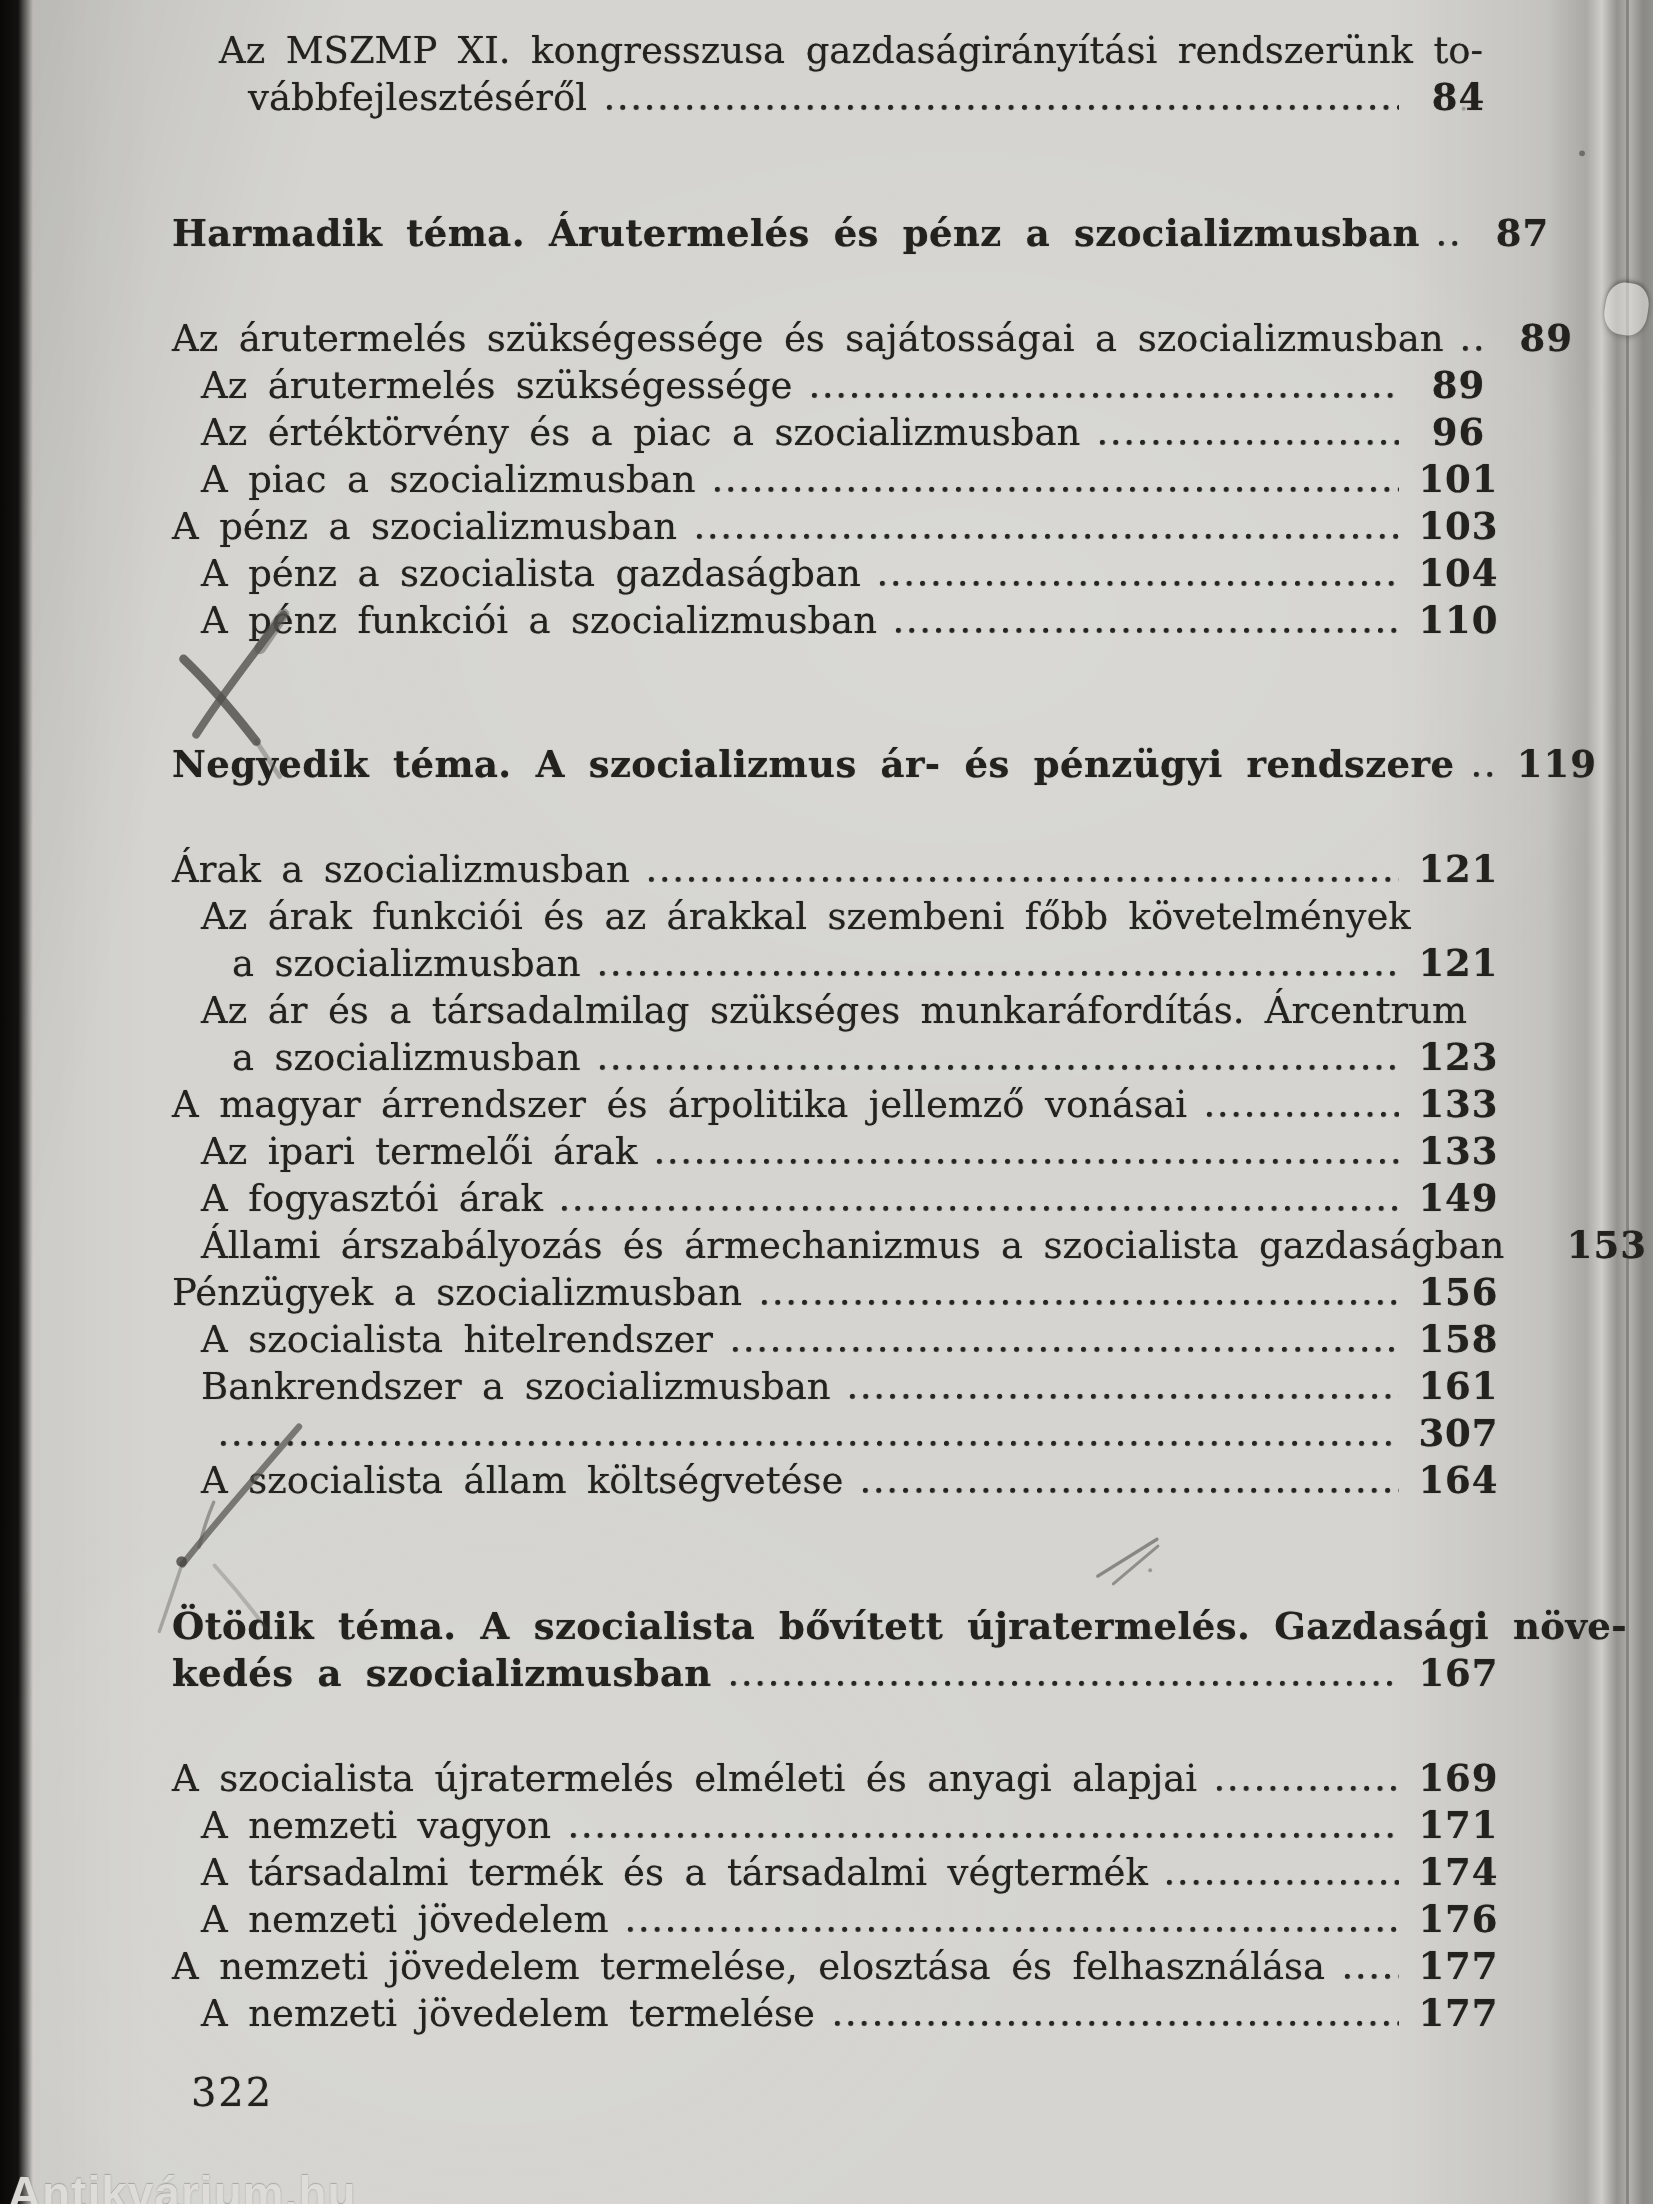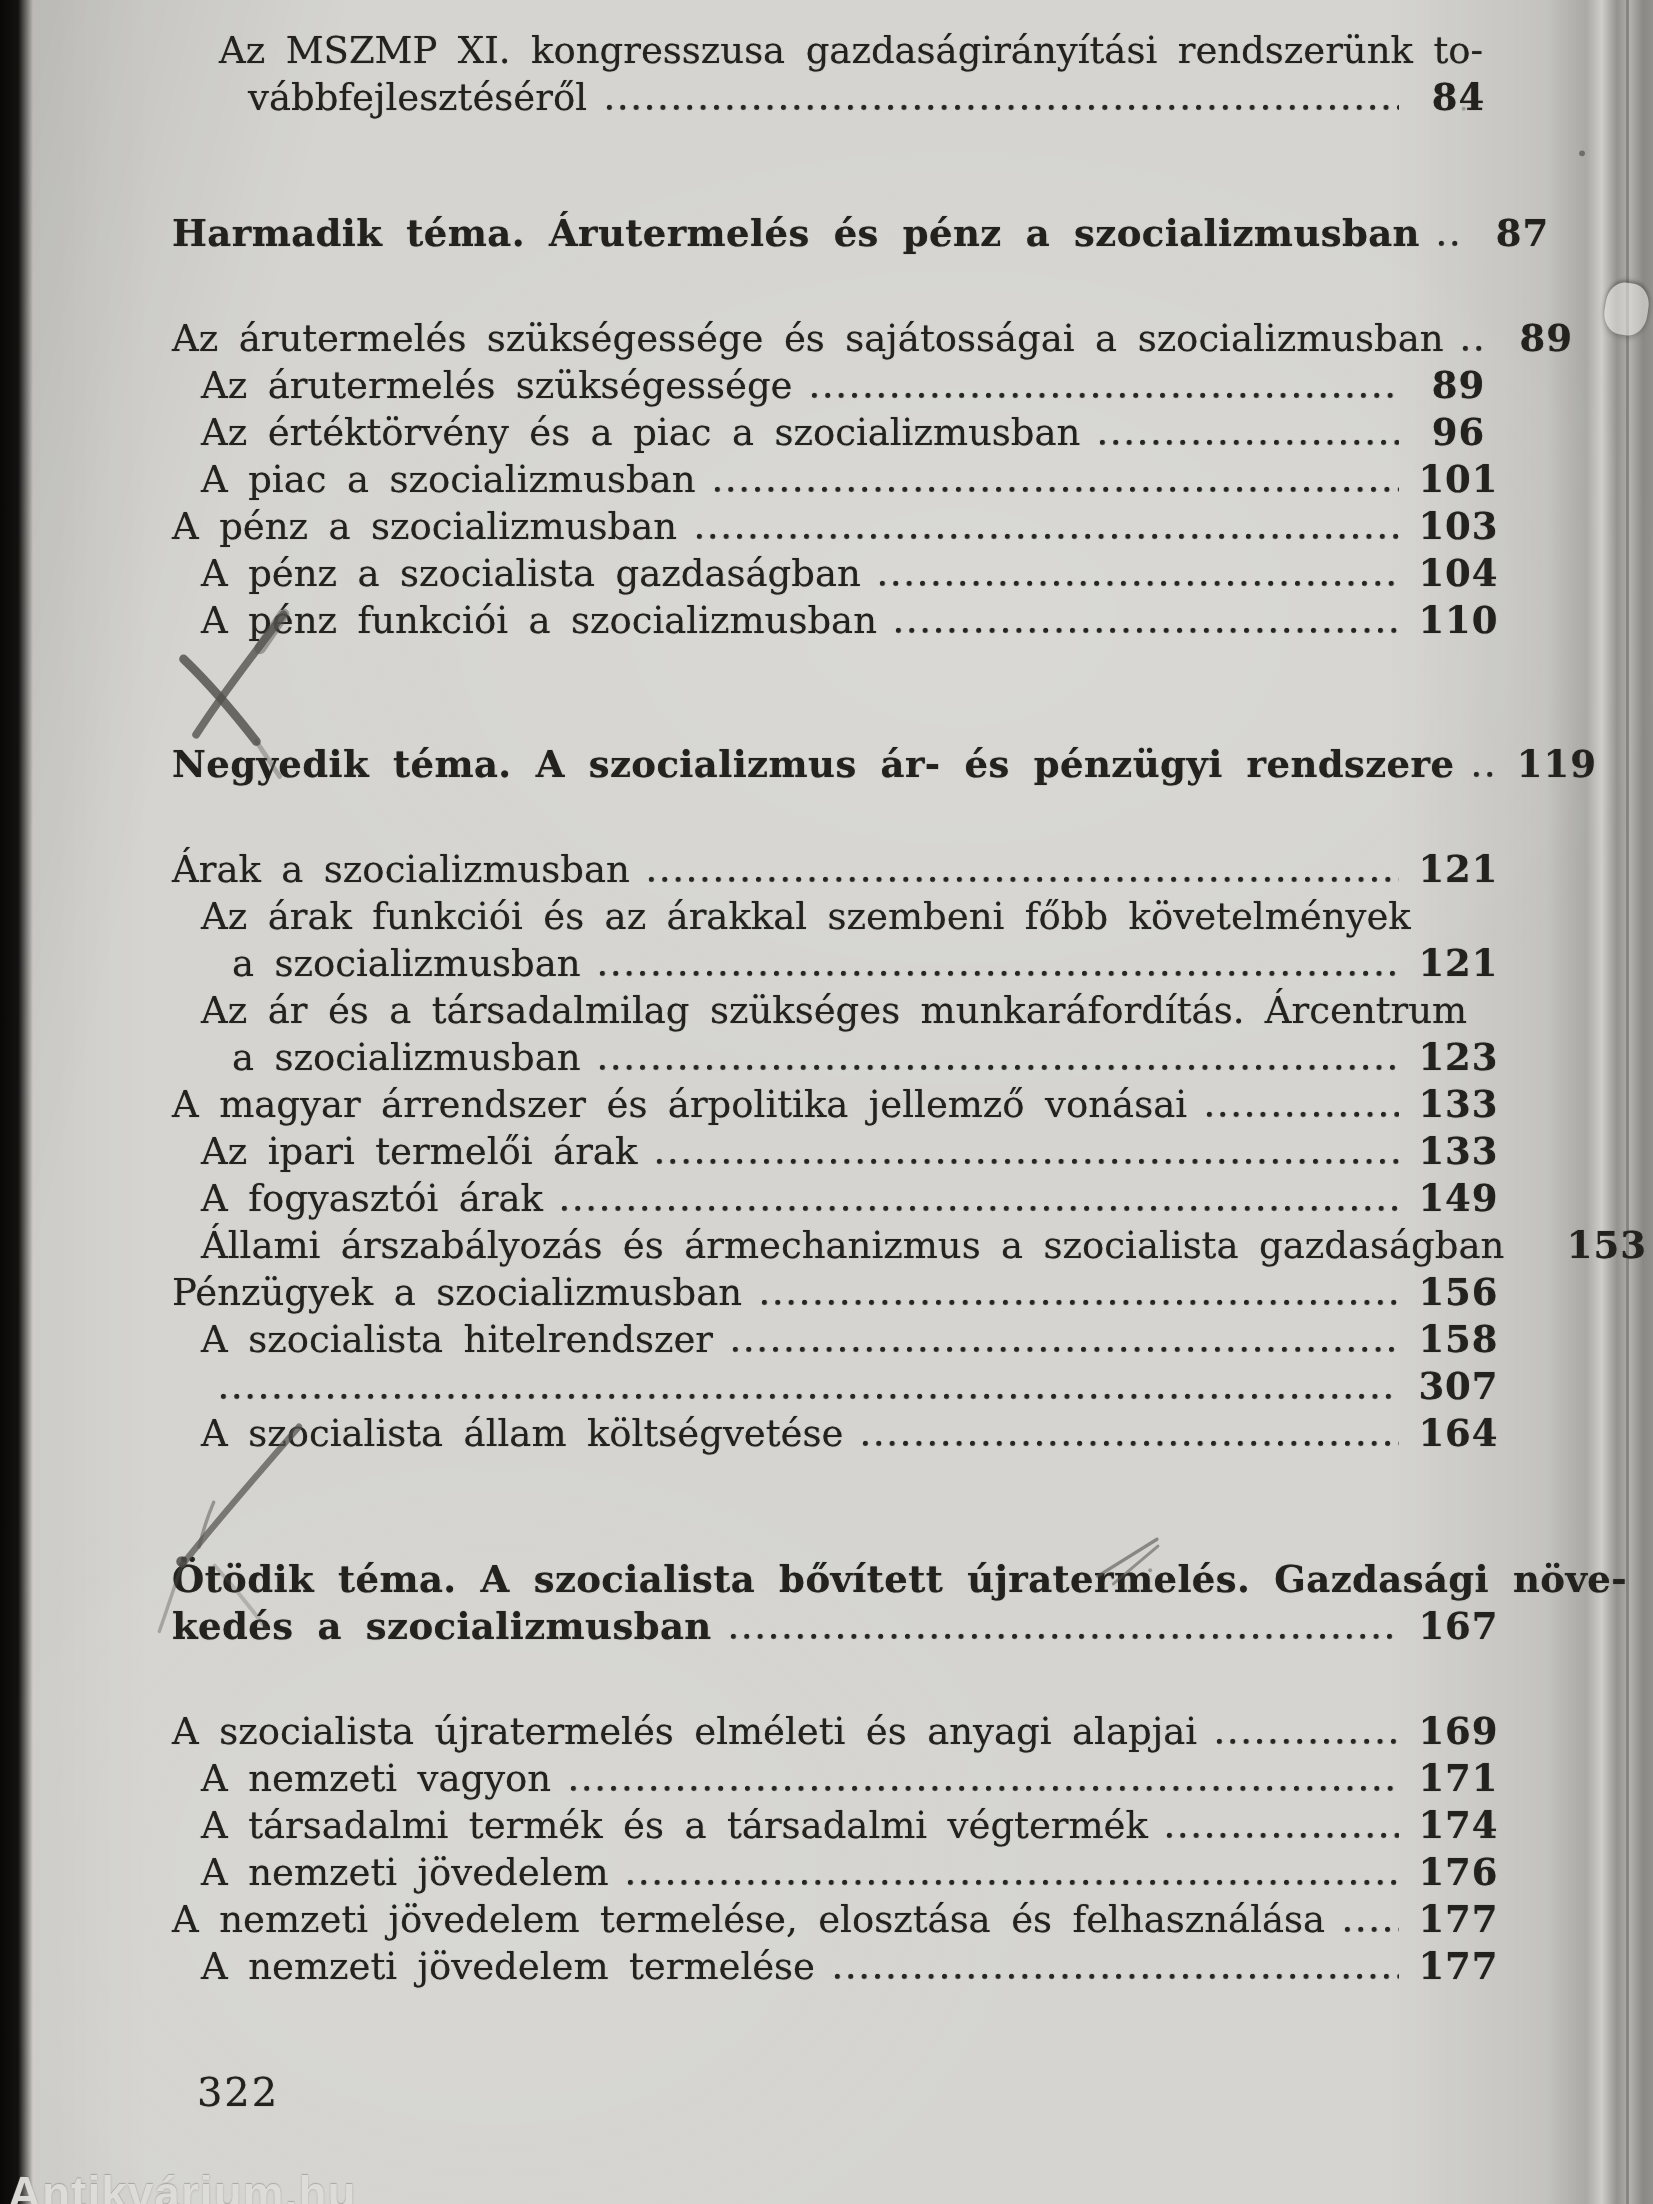--- a/index.html
+++ b/index.html
@@ -44,21 +44,21 @@
   .leader.nodots{background-image:none;}
   .pagenum{min-width:89px;text-align:center;font-weight:700;letter-spacing:1px;
     text-shadow:0 0 1px rgba(30,29,26,0.5);}
   .sec-0{margin-top:0;}
   .sec-1{margin-top:89px;}
   .sec-2{margin-top:97px;}
   .sec-3{margin-top:99px;}
   .items{margin-top:58px;}
   .sec-0 .items{margin-top:0;}
 
-  .folio{position:absolute;left:197px;top:2069px;z-index:10;font-size:40px;letter-spacing:1.9px;
+  .folio{position:absolute;left:191px;top:2069px;z-index:10;font-size:40px;letter-spacing:1.9px;
     text-shadow:0 0 1px rgba(30,29,26,0.6);}
   .watermark{position:absolute;left:7.8px;top:2166px;z-index:11;
     font-family:"Liberation Sans", sans-serif;font-weight:700;font-size:46px;letter-spacing:1px;
     color:rgba(224,223,219,0.95);text-shadow:0 -1px 1px rgba(104,102,98,0.40),0 1px 1.9px rgba(130,128,124,0.3);}
 
   .pencil{position:absolute;top:0;left:0;z-index:12;pointer-events:none;}
 </style>
 </head>
 <body>
 
@@ -215,20 +215,27 @@
         </div>
         <div class="entry">
           <div class="line ind-1">
             <span class="txt">A szocialista hitelrendszer</span>
             <span class="leader"></span>
             <span class="pagenum">158</span>
           </div>
         </div>
         <div class="entry">
           <div class="line ind-1">
+            <span class="txt">Bankrendszer a szocializmusban</span>
+            <span class="leader"></span>
+            <span class="pagenum">161</span>
+          </div>
+        </div>
+        <div class="entry">
+          <div class="line ind-1">
             <span class="leader"></span>
             <span class="pagenum">307</span>
           </div>
         </div>
         <div class="entry">
           <div class="line ind-1">
             <span class="txt">A szocialista állam költségvetése</span>
             <span class="leader"></span>
             <span class="pagenum">164</span>
           </div>

